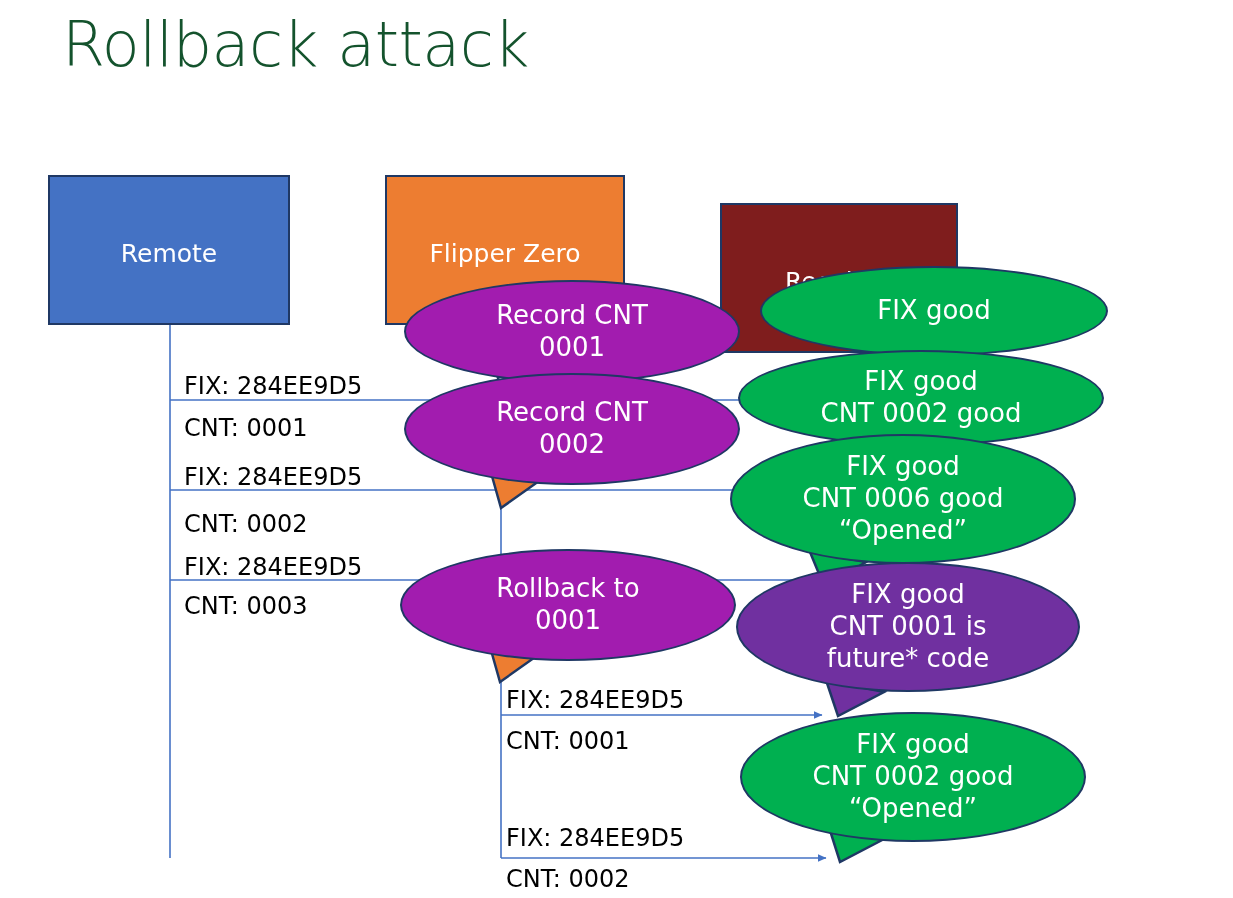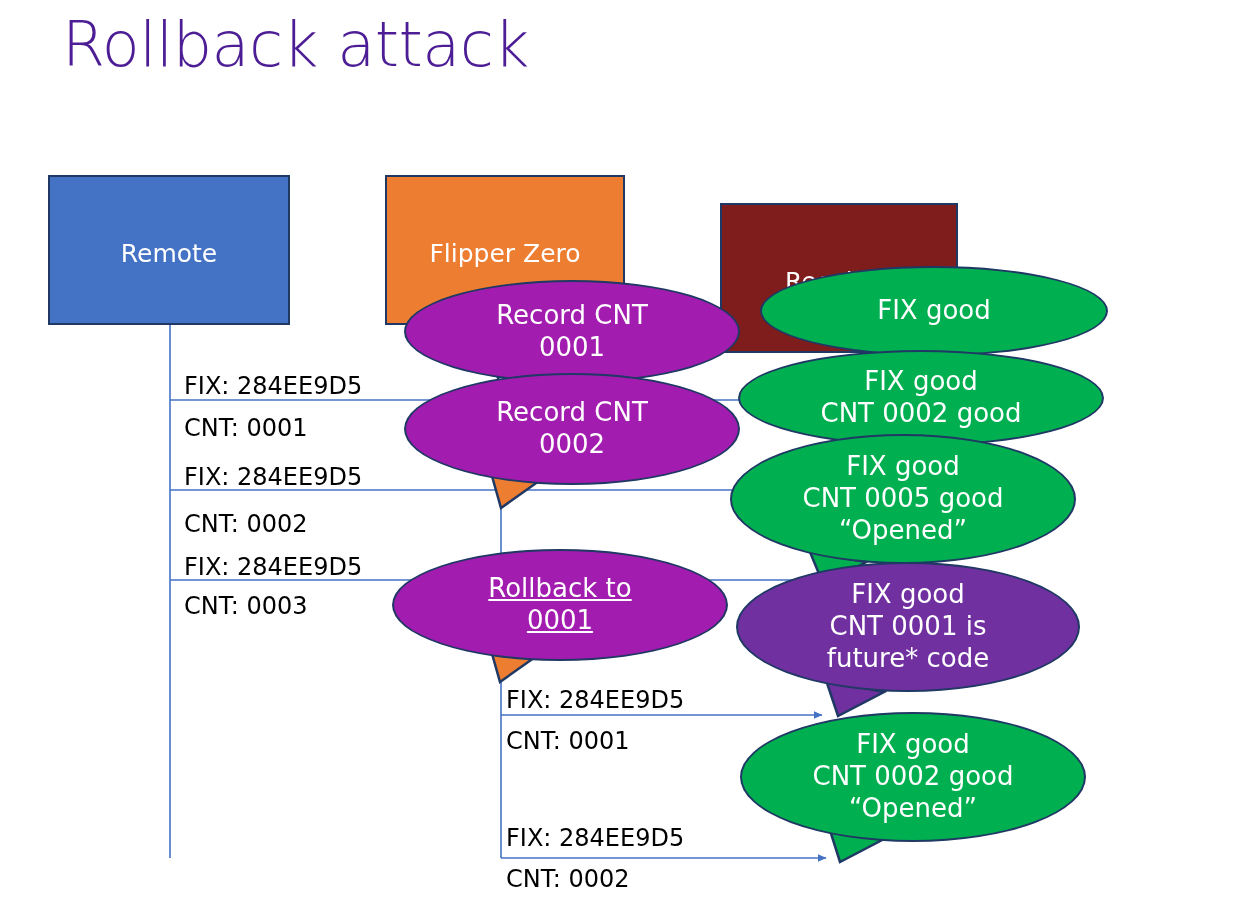--- a/index.html
+++ b/index.html
@@ -18,21 +18,21 @@
     background: #ffffff;
     overflow: hidden;
   }
   #slide-title {
     position: absolute;
     left: 62px;
     top: 8px;
     font-size: 62px;
     font-weight: 300;
     letter-spacing: -0.5px;
-    color: #4c1d95;
+    color: #14532d;
     font-family: "DejaVu Sans", "Liberation Sans", sans-serif;
     white-space: nowrap;
   }
   
   .actor-box {
     position: absolute;
     border: 2px solid #1F3864;
     box-sizing: border-box;
     color: #ffffff;
     font-size: 25px;
@@ -166,42 +166,42 @@
   <div class="bubble orange" id="bubble-fb2" style="left:404px; top:373px; width:336px; height:112px; z-index:8;">
     <span class="bline">Record CNT</span>
     <span class="bline">0002</span>
   </div>
 
   <div class="tail" style="left:0; top:0; z-index:7;">
     <svg width="1233" height="898" viewBox="0 0 1233 898">
       <path d="M487,636 L500,682 L548,648 Z" fill="#ED7D31" stroke="#1F3864" stroke-width="2.5"></path>
     </svg>
   </div>
-  <div class="bubble orange" id="bubble-fb3" style="left:392px; top:549px; width:336px; height:112px; z-index:8;text-decoration:underline;">
+  <div class="bubble orange" id="bubble-fb3" style="left:400px; top:549px; width:336px; height:112px; z-index:8;">
     <span class="bline">Rollback to</span>
     <span class="bline">0001</span>
   </div>
 
   <div class="bubble green" id="bubble-rb1" style="left:760px; top:266px; width:348px; height:90px; z-index:6;">
     <span class="bline">FIX good</span>
   </div>
 
   <div class="bubble green" id="bubble-rb2" style="left:738px; top:350px; width:366px; height:96px; z-index:7;">
     <span class="bline">FIX good</span>
     <span class="bline">CNT 0002 good</span>
   </div>
 
   <div class="tail" style="left:0; top:0; z-index:7;">
     <svg width="1233" height="898" viewBox="0 0 1233 898">
       <path d="M810,552 L824,586 L866,562 Z" fill="#00B050" stroke="#1F3864" stroke-width="2.5"></path>
     </svg>
   </div>
   <div class="bubble green" id="bubble-rb3" style="left:730px; top:434px; width:346px; height:130px; z-index:8;">
     <span class="bline">FIX good</span>
-    <span class="bline">CNT 0005 good</span>
+    <span class="bline">CNT 0006 good</span>
     <span class="bline">“Opened”</span>
   </div>
 
   <div class="tail" style="left:0; top:0; z-index:9;">
     <svg width="1233" height="898" viewBox="0 0 1233 898">
       <path d="M826,680 L838,716 L884,692 Z" fill="#7030A0" stroke="#1F3864" stroke-width="2.5"></path>
     </svg>
   </div>
   <div class="bubble purple" id="bubble-rb4" style="left:736px; top:562px; width:344px; height:130px; z-index:10;">
     <span class="bline">FIX good</span>

